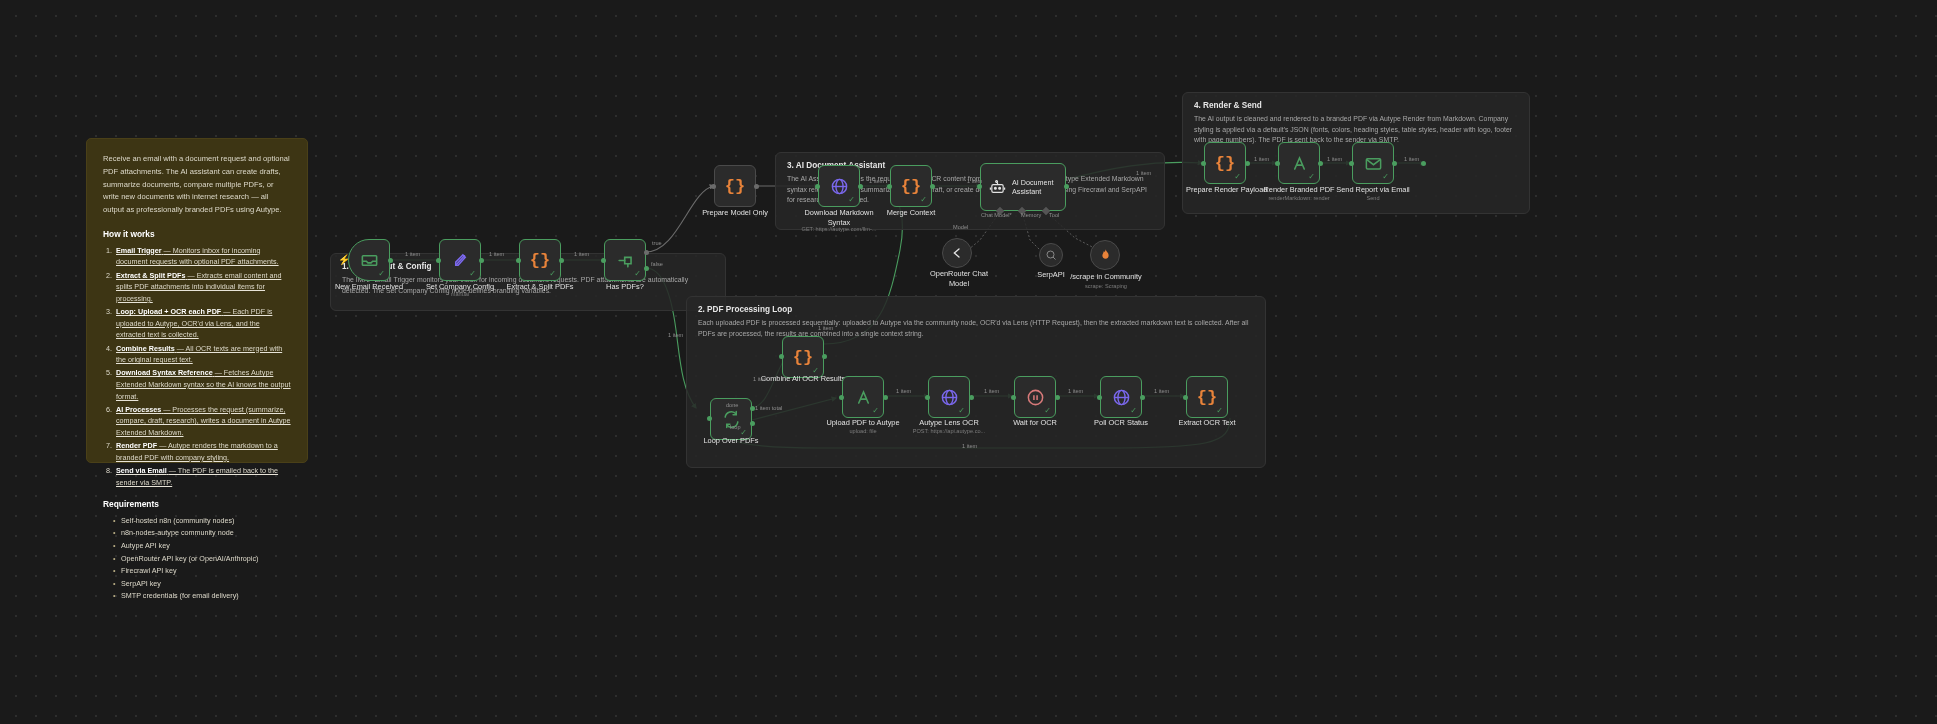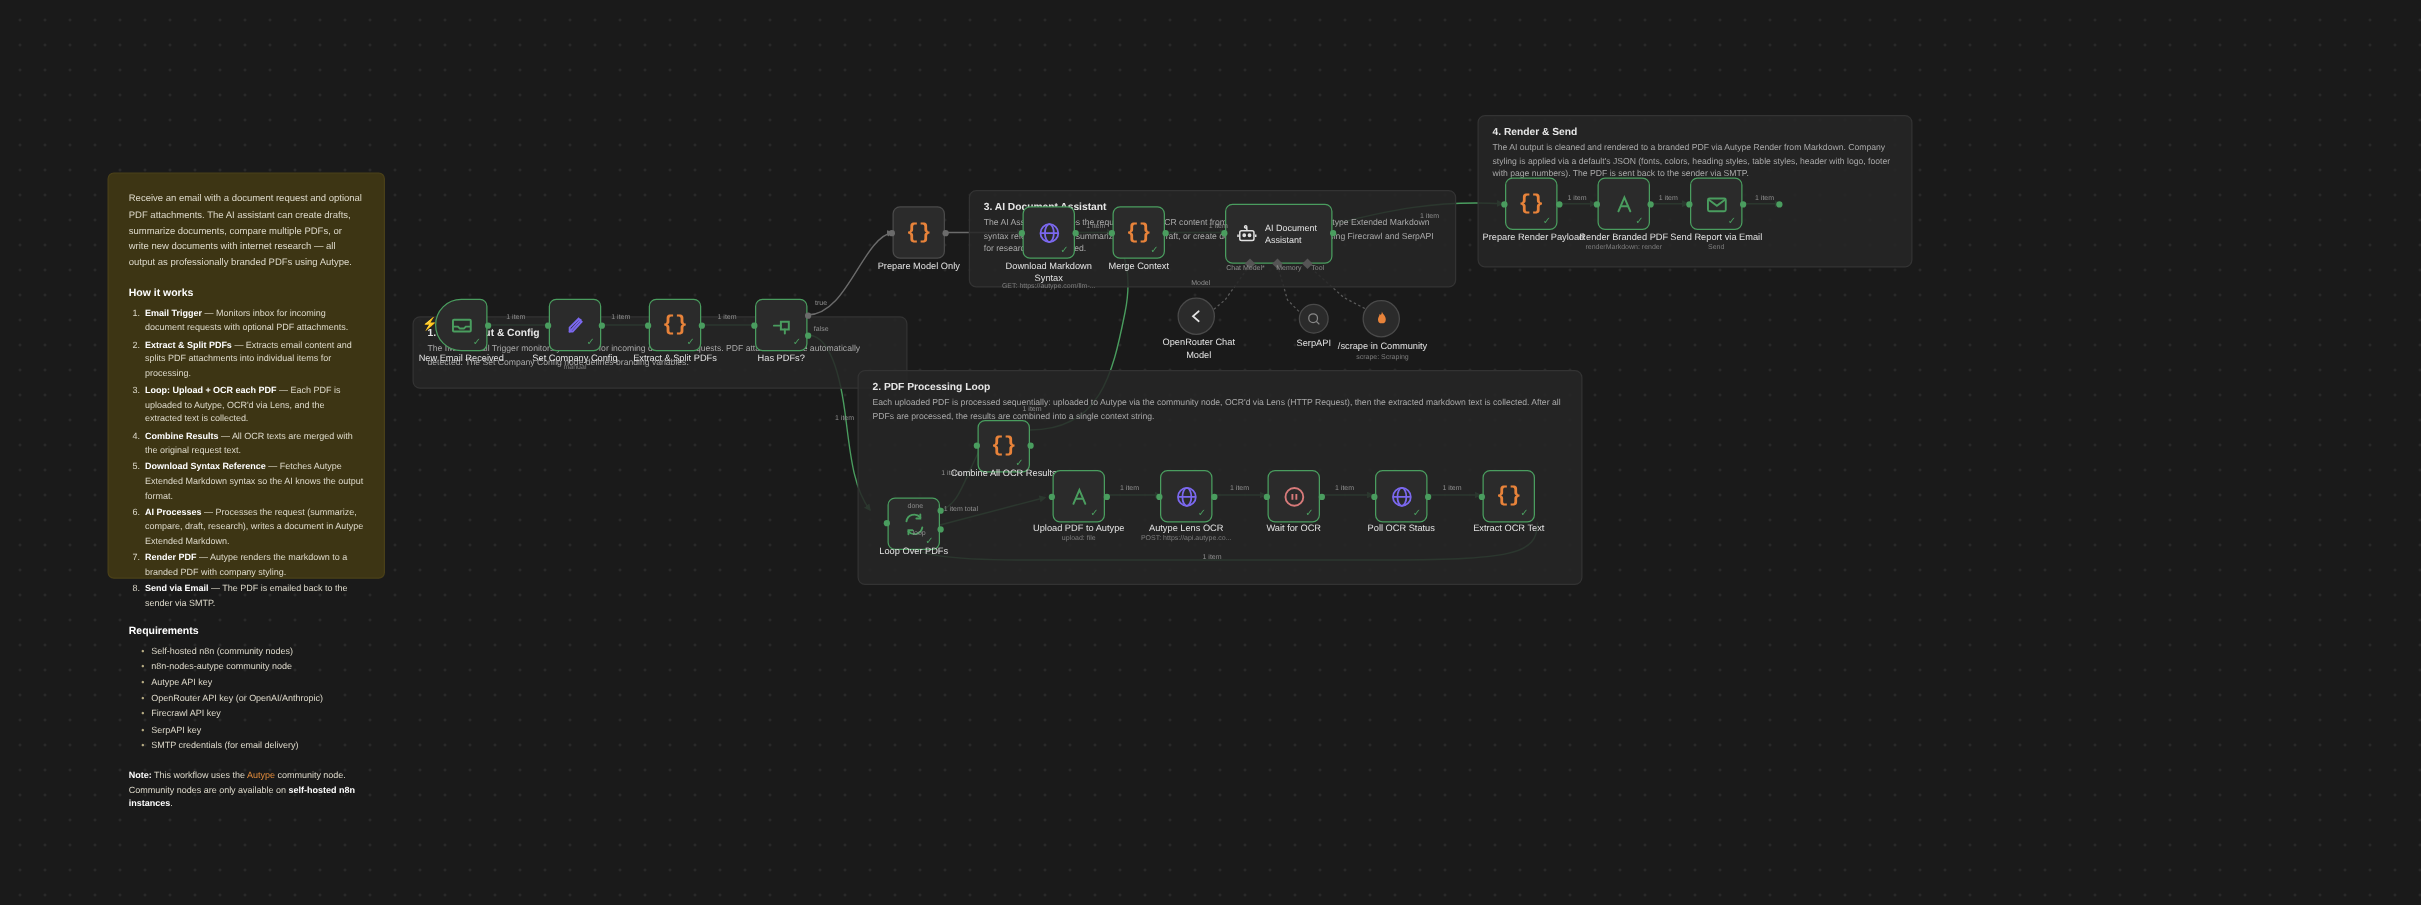--- a/index.html
+++ b/index.html
@@ -30,21 +30,21 @@
   .sticky h1 {
     font-size: 14.5px; font-weight: 700; line-height: 1.36;
     color: #ffffff; margin-bottom: 11px; letter-spacing: -0.15px;
   }
   .sticky p.intro {
     font-size: 7.6px; line-height: 1.68; color: #dedacb; margin-bottom: 12px;
   }
   .sticky h2 {
     font-size: 8.4px; font-weight: 700; color: #ffffff; margin: 0 0 6px 0;
   }
-  .sticky ol { margin: 0 0 0 11px; padding: 0; }
+  .sticky ol { margin: 0 0 0 11px; padding: 0; text-decoration: underline; }
   .sticky ol li {
     font-size: 7.2px; line-height: 1.62; color: #dedacb;
     margin-bottom: 1.5px; padding-left: 2px;
   }
   .sticky ol li b { color: #ffffff; font-weight: 700; }
   .sticky ul { margin: 0 0 0 10px; padding: 0; list-style: none; }
   .sticky ul li {
     font-size: 7.2px; line-height: 1.75; color: #dedacb; position: relative; padding-left: 8px;
   }
   .sticky ul li:before {
@@ -210,27 +210,20 @@
     <h2>Requirements</h2>
     <ul>
       <li>Self-hosted n8n (community nodes)</li>
       <li>n8n-nodes-autype community node</li>
       <li>Autype API key</li>
       <li>OpenRouter API key (or OpenAI/Anthropic)</li>
       <li>Firecrawl API key</li>
       <li>SerpAPI key</li>
       <li>SMTP credentials (for email delivery)</li>
     </ul>
-    <div class="note">
-      <b>Note:</b>
-      <span>This workflow uses the</span>
-      <span class="link">Autype</span>
-      <span>community node. Community nodes are only available on</span>
-      <b>self-hosted n8n instances</b><span>.</span>
-    </div>
   </div>
 
   <div class="group" style="left:330px; top:253px; width:396px; height:58px;">
     <div class="g-title">1. Email Input &amp; Config</div>
     <div class="g-desc">The IMAP Email Trigger monitors your inbox for incoming document requests. PDF attachments are automatically detected. The Set Company Config node defines branding variables.</div>
   </div>
 
   <div class="group" style="left:775px; top:152px; width:390px; height:78px;">
     <div class="g-title">3. AI Document Assistant</div>
     <div class="g-desc">The AI Assistant receives the request text, all OCR content from attached PDFs, and the Autype Extended Markdown syntax reference. It can summarize, compare, draft, or create documents from scratch — using Firecrawl and SerpAPI for research when needed.</div>

